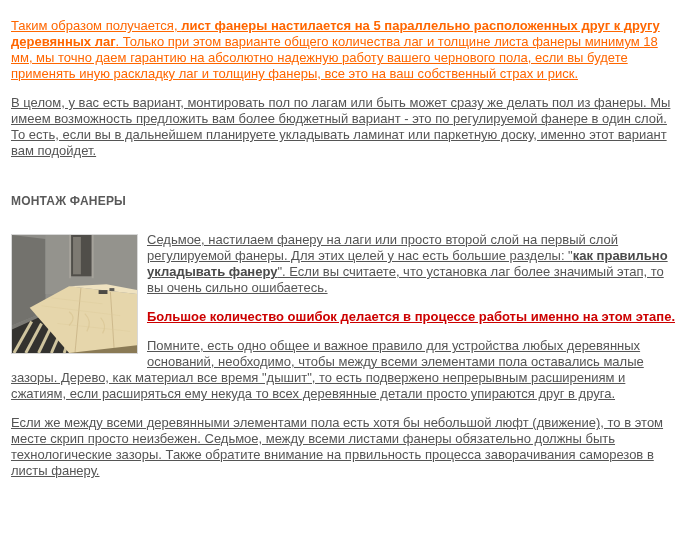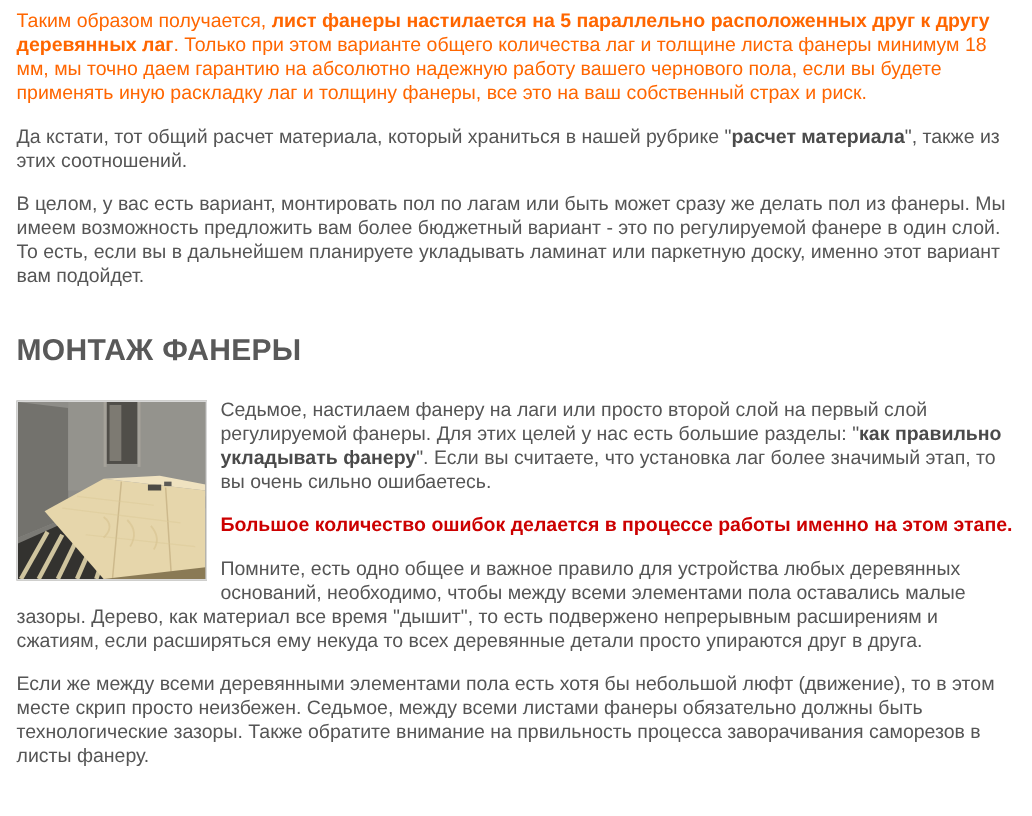--- a/index.html
+++ b/index.html
@@ -9,43 +9,42 @@
     --heading:#595959;
     --bold:#4a4a4a;
   }
   html,body{margin:0;padding:0;background:#ffffff;}
   body{
     width:688px;height:544px;overflow:hidden;box-sizing:border-box;
     padding:6px 11px 0 11px;
     font-family:"Liberation Sans","DejaVu Sans",sans-serif;
     font-size:13px;line-height:16px;color:var(--body);
   }
-  p{margin:0 0 13px 0;}
+  p{margin:12px 0 13px 0;text-decoration:underline;}
   p b{color:var(--bold);}
   .orange, .orange b{color:var(--orange);}
   .red{color:var(--red);font-weight:bold;padding-left:20px;}
   h2{
-    font-size:20px;line-height:16px;color:var(--heading);
+    font-size:12px;line-height:16px;color:var(--heading);
     margin:34px 0 23px 0;letter-spacing:0.2px;
   }
   figure.photo{
     float:left;margin:2px 9px 10px 0;padding:0;
     width:127px;height:120px;border:1px solid #d8d8d8;box-sizing:border-box;
     overflow:hidden;background:#8e8d88;
   }
   figure.photo svg{display:block;width:100%;height:100%;}
 </style>
 </head>
 <body>
 
 <main>
 
   <p class="orange"><span>Таким образом получается, </span><b>лист фанеры настилается на 5 параллельно расположенных друг к другу деревянных лаг</b><span>. Только при этом варианте общего количества лаг и толщине листа фанеры минимум 18 мм, мы точно даем гарантию на абсолютно надежную работу вашего чернового пола, если вы будете применять иную раскладку лаг и толщину фанеры, все это на ваш собственный страх и риск.</span></p>
 
-  <p><span>Да кстати, тот общий расчет материала, который храниться в нашей рубрике "</span><b>расчет материала</b><span>", также из этих соотношений.</span></p>
 
   <p><span>В целом, у вас есть вариант, монтировать пол по лагам или быть может сразу же делать пол из фанеры. Мы имеем возможность предложить вам более бюджетный вариант - это по регулируемой фанере в один слой. То есть, если вы в дальнейшем планируете укладывать ламинат или паркетную доску, именно этот вариант вам подойдет.</span></p>
 
   <h2>МОНТАЖ ФАНЕРЫ</h2>
 
   <figure class="photo">
     <svg viewBox="0 0 127 120" preserveAspectRatio="none">
 
       <rect x="0" y="0" width="127" height="120" fill="#8e8d88"></rect>
       <polygon points="0,0 34,4 34,78 0,92" fill="#73726d"></polygon>

